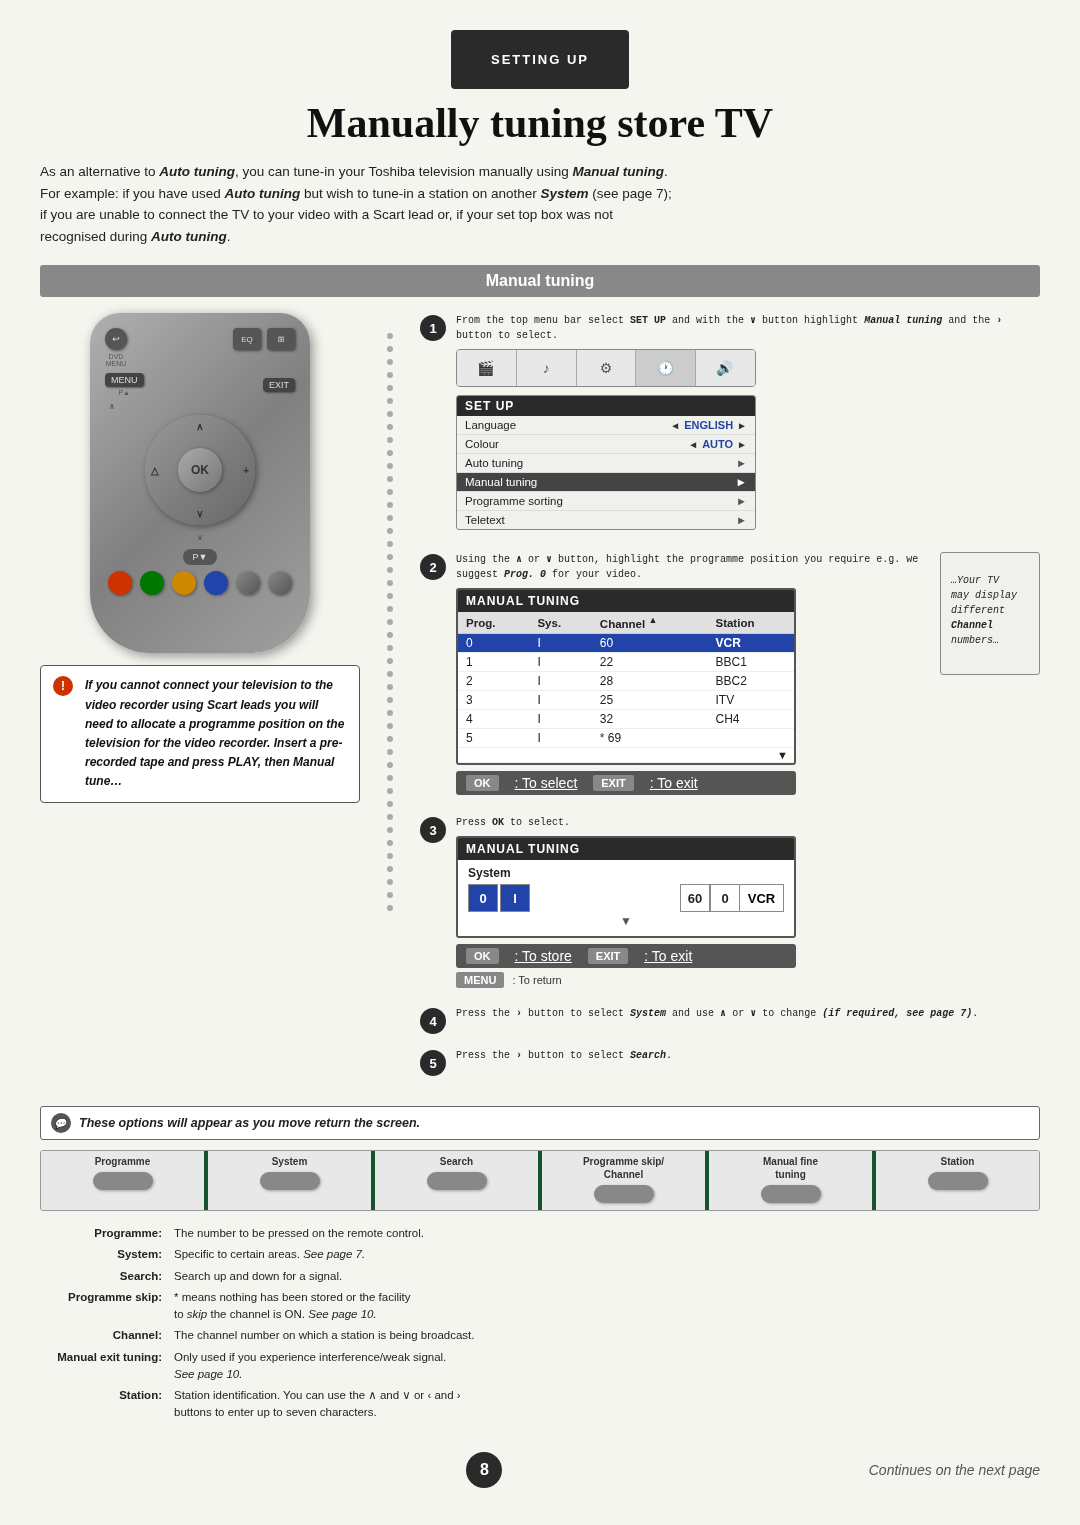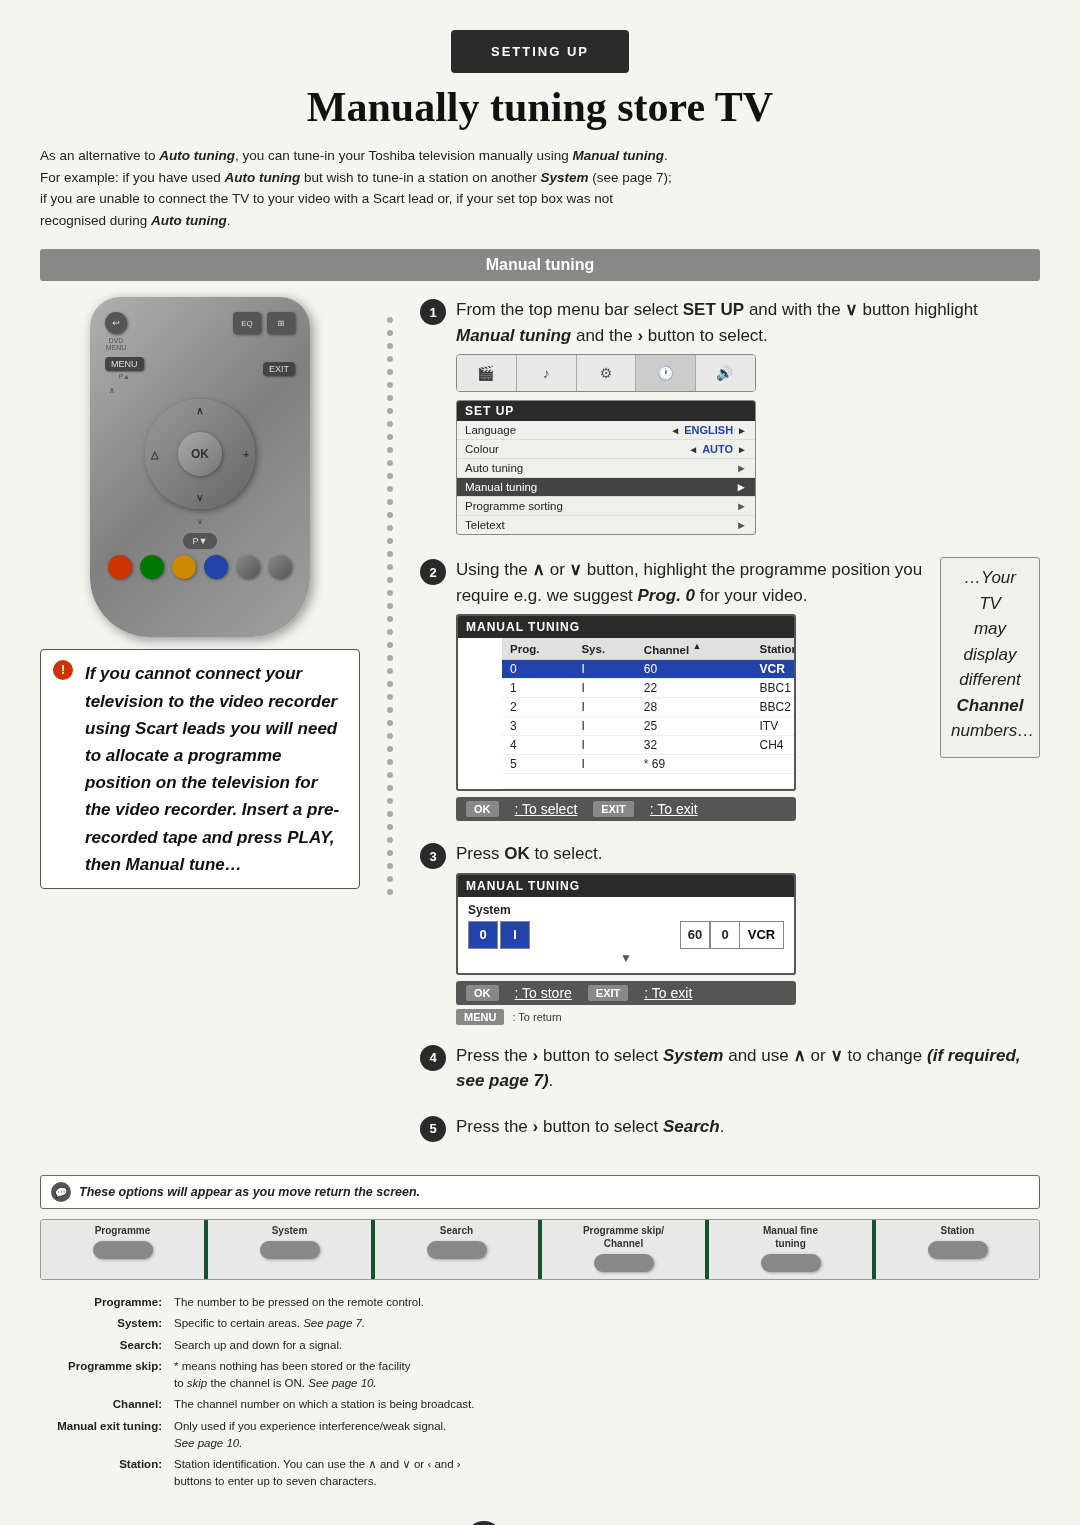--- a/index.html
+++ b/index.html
@@ -26,21 +26,21 @@
       text-align: center;
       margin-bottom: 10px;
     }
     .setting-up-banner .banner-box {
       display: inline-block;
       background: #2a2a2a;
       color: #fff;
       font-size: 13px;
       font-weight: bold;
       letter-spacing: 2px;
-      padding: 14px 40px;
+      padding: 22px 40px;
       border-radius: 4px;
       text-transform: uppercase;
     }
 
     
     .main-title {
       text-align: center;
       font-size: 42px;
       font-weight: bold;
       color: #111;
@@ -210,21 +210,21 @@
       border-radius: 50%;
       background: #2a2a2a;
       color: #fff;
       font-size: 13px;
       font-weight: bold;
       display: flex; align-items: center; justify-content: center;
       flex-shrink: 0;
       margin-top: 2px;
     }
     .step-content { flex: 1; }
-    .step-content p { font-size: 17px; line-height: 1.5; margin-bottom: 6px; }
+    .step-content p { font-size: 10px; line-height: 1.5; margin-bottom: 6px; font-family: Liberation Mono, monospace; }
     .step-content em { font-style: italic; font-weight: bold; }
 
     
     .icon-bar {
       display: flex;
       border: 1.5px solid #888;
       border-radius: 4px;
       overflow: hidden;
       margin-bottom: 8px;
       width: 300px;
@@ -292,21 +292,20 @@
       font-size: 12px;
       font-weight: bold;
       padding: 4px 8px;
       letter-spacing: 1px;
       text-transform: uppercase;
     }
     .mt-table {
       width: 100%;
       border-collapse: collapse;
       font-size: 12px;
-      margin-left: 44px;
     }
     .mt-table th {
       background: #e0e0e0;
       padding: 3px 8px;
       text-align: left;
       font-weight: bold;
       border-bottom: 1px solid #ccc;
       font-size: 11.5px;
     }
     .mt-table td {
@@ -361,21 +360,21 @@
       background: #cc3300;
       color: #fff;
       font-weight: bold;
       font-size: 12px;
       margin-right: 6px;
       flex-shrink: 0;
     }
     .warning-text {
       font-style: italic;
       font-weight: bold;
-      font-size: 17px;
+      font-size: 12px;
       line-height: 1.6;
       color: #111;
     }
 
     
     .bottom-section {
       margin-top: 10px;
     }
 
     
@@ -526,26 +525,26 @@
       font-style: italic;
       font-size: 14px;
       color: #555;
     }
 
     
     .channel-display {
       background: #f0f0ec;
       border: 1.5px solid #888;
       border-radius: 3px;
-      padding: 7px 10px;
+      padding: 20px 10px;
       font-size: 12px;
       font-style: italic;
       line-height: 1.5;
       width: 100px;
-      text-align: center;
+      text-align: left;
       flex-shrink: 0;
     }
 
     .step-row {
       display: flex;
       gap: 8px;
       align-items: flex-start;
     }
 
     .mt-table th:nth-child(3) {

